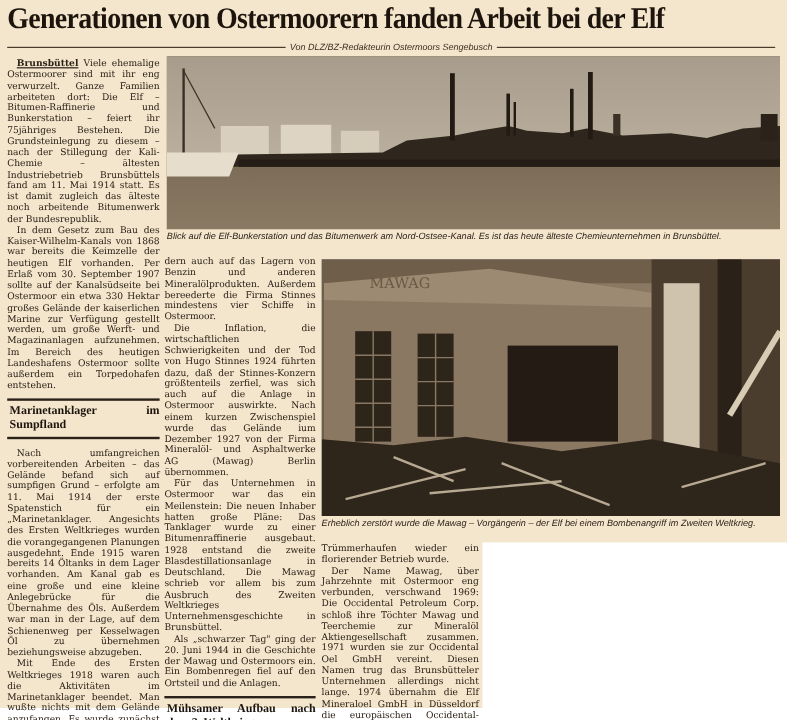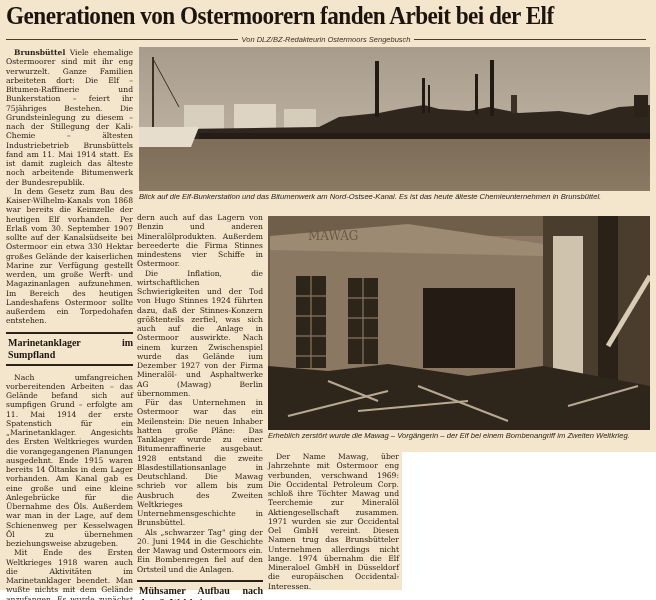--- a/index.html
+++ b/index.html
@@ -32,21 +32,21 @@
     font-size:7.5px; color:#3a2d1f; padding:0 4px; white-space:nowrap;
   }
   .col {
     position:absolute; font-size:7.6px; line-height:9.25px;
     text-align:justify; color:#2b2117;
     font-family:"DejaVu Serif", serif;
     hyphens:manual;
   }
   .col p { margin:0; text-indent:8px; }
   .col p.first { text-indent:8px; }
-  .dateline { font-weight:bold; }
+  .dateline { font-weight:bold;text-decoration:underline; }
   .subhead {
     border-top:2px solid #2a2118; border-bottom:2px solid #2a2118;
     font-family:"Liberation Serif", serif; font-weight:bold;
     font-size:10px; line-height:12px; padding:3px 0 3px 2px;
     margin:6px 0 7px 0; color:#1d150d; text-indent:0;
   }
   .photo {
     position:absolute; overflow:hidden; background:#6b5a44;
   }
   .caption {
@@ -161,14 +161,15 @@
       <line x1="90" y1="195" x2="200" y2="185"></line>
       <line x1="150" y1="170" x2="240" y2="205"></line>
       <line x1="60" y1="165" x2="110" y2="185"></line>
       <line x1="300" y1="190" x2="370" y2="170"></line>
     </g>
   </svg>
 </div>
 <div class="caption" style="left:268px; top:431px; width:382px;">Erheblich zerstört wurde die Mawag – Vorgängerin – der Elf bei einem Bombenangriff im Zweiten Weltkrieg.</div>
 
 <div class="col" style="left:268px; top:452px; width:131px;">
+  <p style="text-indent:0">Trümmerhaufen wieder ein florierender Betrieb wurde.</p>
   <p>Der Name Mawag, über Jahrzehnte mit Ostermoor eng verbunden, verschwand 1969: Die Occidental Petroleum Corp. schloß ihre Töchter Mawag und Teerchemie zur Mineralöl Aktiengesellschaft zusammen. 1971 wurden sie zur Occidental Oel GmbH vereint. Diesen Namen trug das Brunsbütteler Unternehmen allerdings nicht lange. 1974 übernahm die Elf Mineraloel GmbH in Düsseldorf die europäischen Occidental-Interessen.</p>
 </div>
 
 </body></html>

